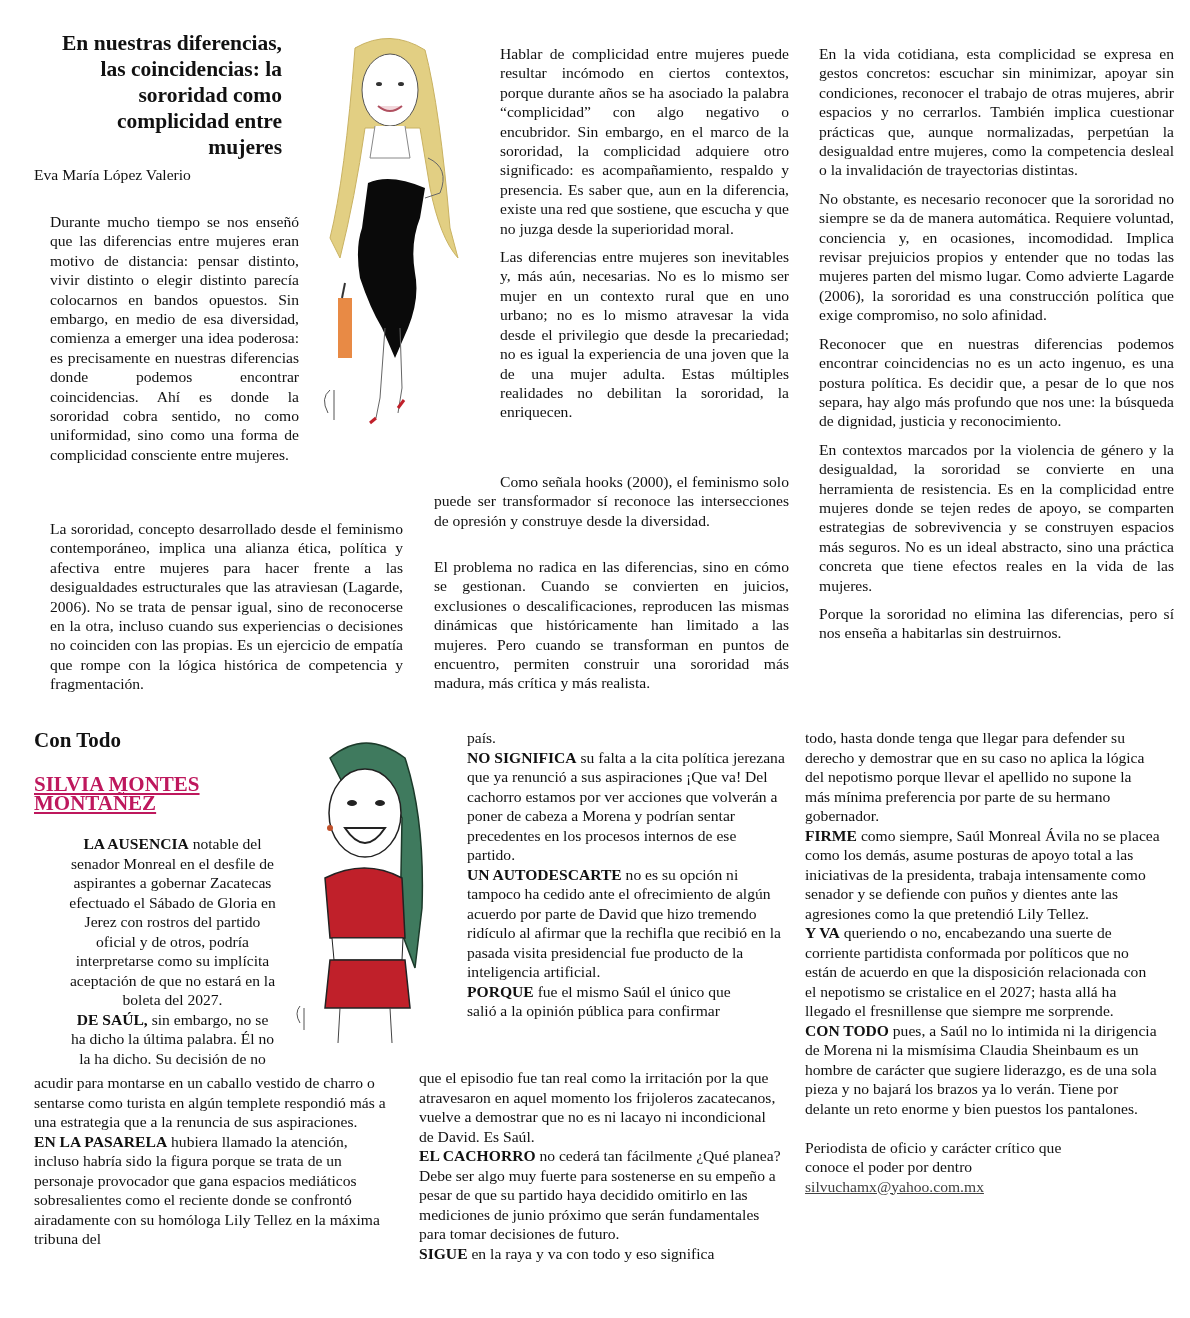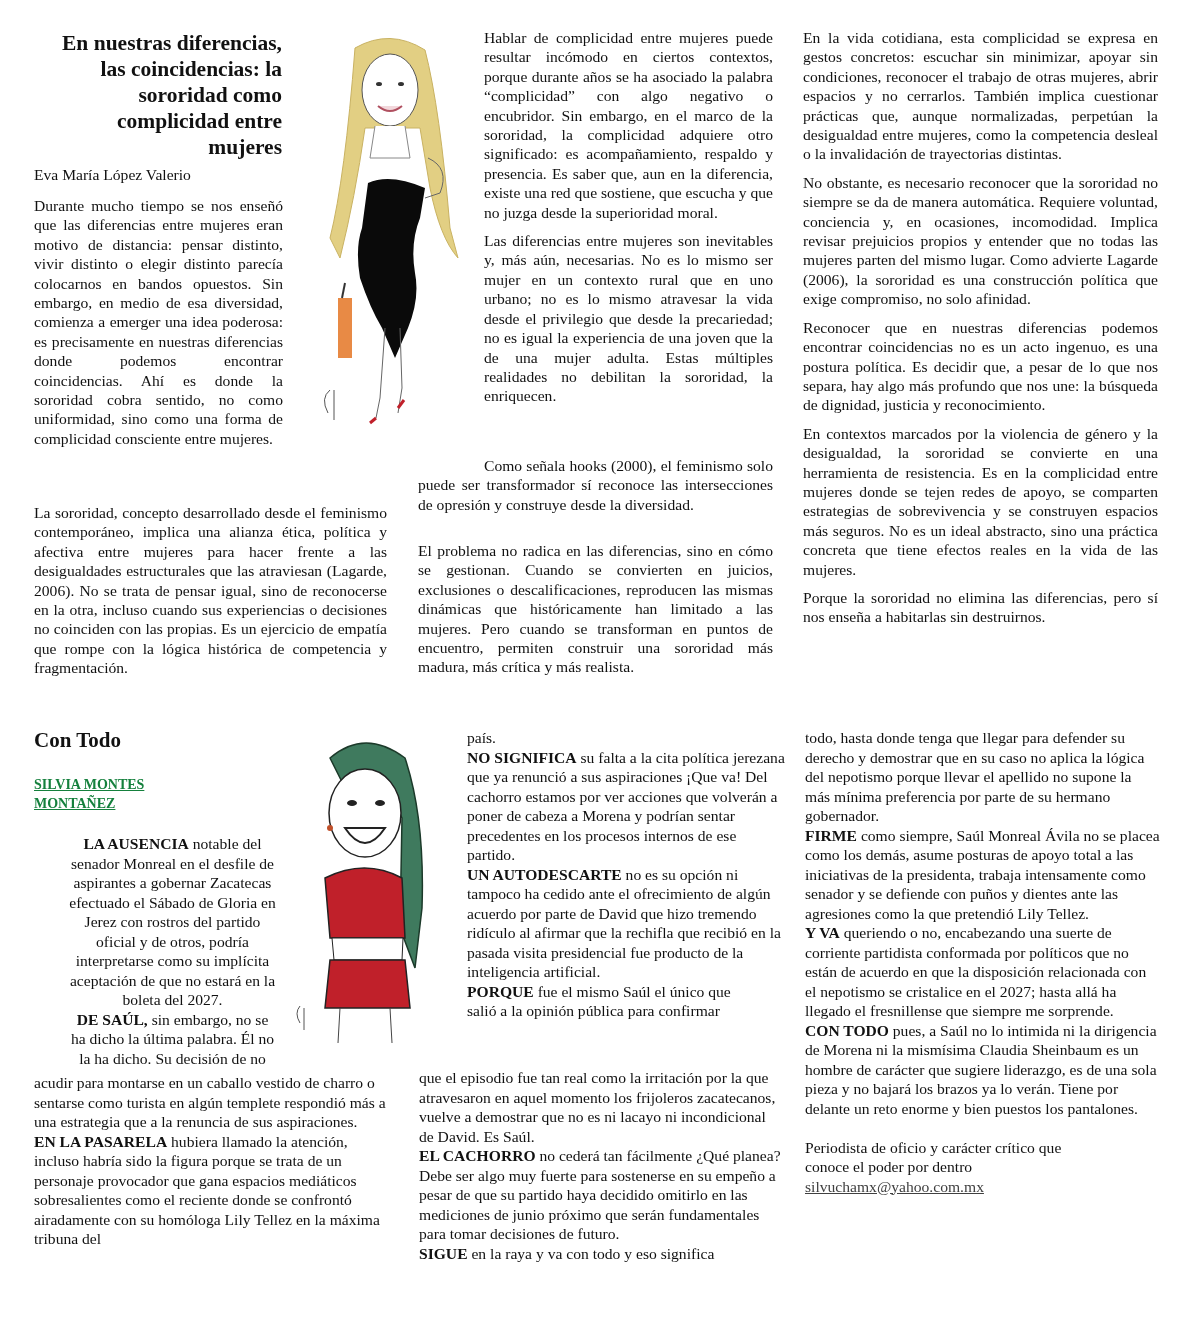--- a/index.html
+++ b/index.html
@@ -1,26 +1,26 @@
 <!DOCTYPE html>
 <html><head>
 <meta charset="utf-8">
 <style>
   html, body { margin: 0; padding: 0; background: #ffffff; }
   body { width: 1190px; height: 1318px; position: relative; overflow: hidden;
          font-family: "Liberation Serif", "DejaVu Serif", serif; color: #111; }
   .abs { position: absolute; }
-  .just { text-align: justify; font-size: 15.6px; line-height: 19.4px; margin: 0; }
+  .just { text-align: justify; font-size: 15.6px; line-height: 19.4px; margin: 16px; }
   .just p { margin: 0 0 9px 0; }
   .title { font-weight: bold; font-size: 21.5px; line-height: 26px; text-align: right; margin: 0; }
   .byline { font-weight: normal; font-size: 15.6px; margin: 6px 0 4px 0; }
   .col2 { font-size: 15.6px; line-height: 19.5px; text-align: left; margin: 0; }
   .col2 .kw { font-weight: bold; }
   .h2 { font-size: 21px; font-weight: bold; margin: 0; }
-  .author-link { color: #15803d; font-weight: bold; font-size: 14px; text-decoration: underline; line-height: 19px; display: block; }
+  .author-link { color: #be185d; font-weight: bold; font-size: 21px; text-decoration: underline; line-height: 19px; display: block; }
   .email-link { color: #404040; text-decoration: underline; }
   svg { display: block; }
 </style>
 </head>
 <body>
 
 <section>
 
   <div class="abs" style="left:34px; top:30px; width:248px;">
     <h1 class="title">

